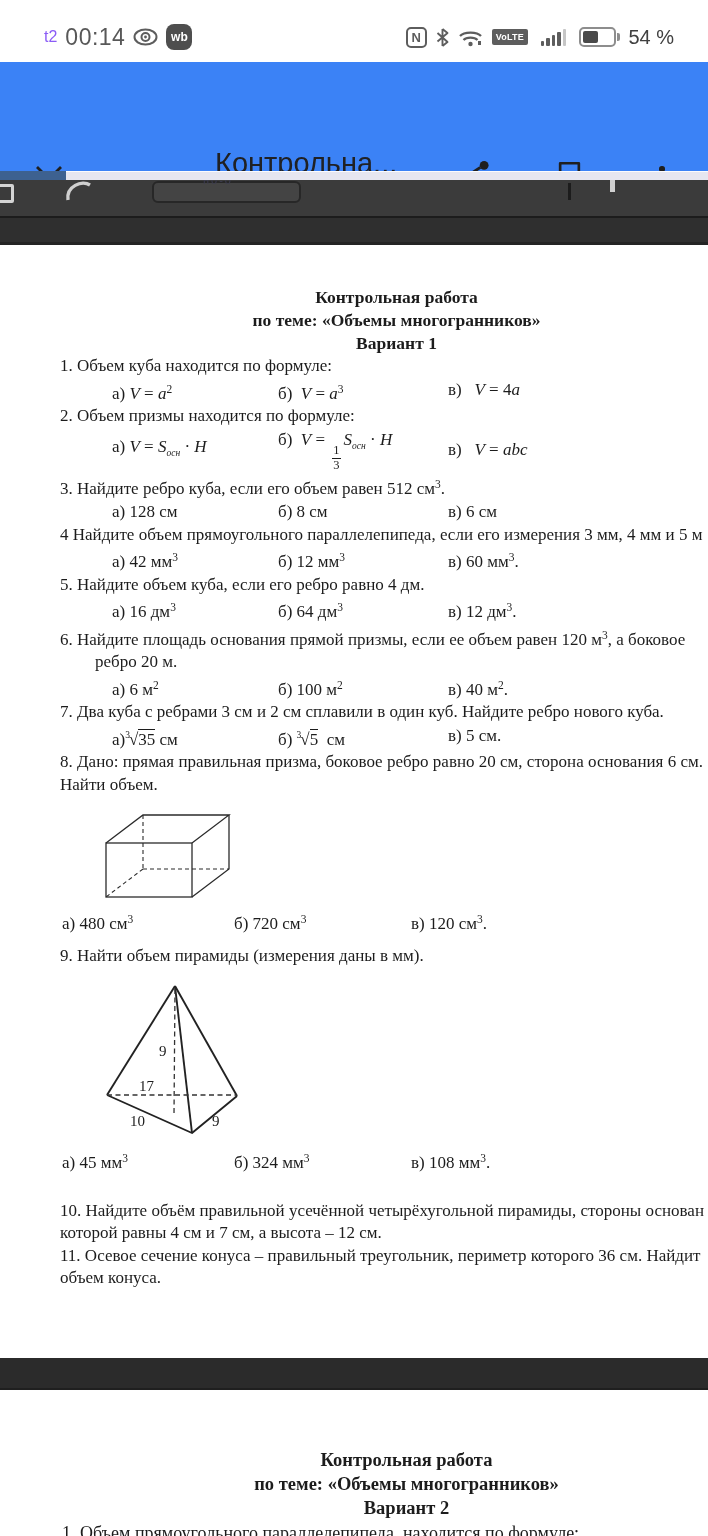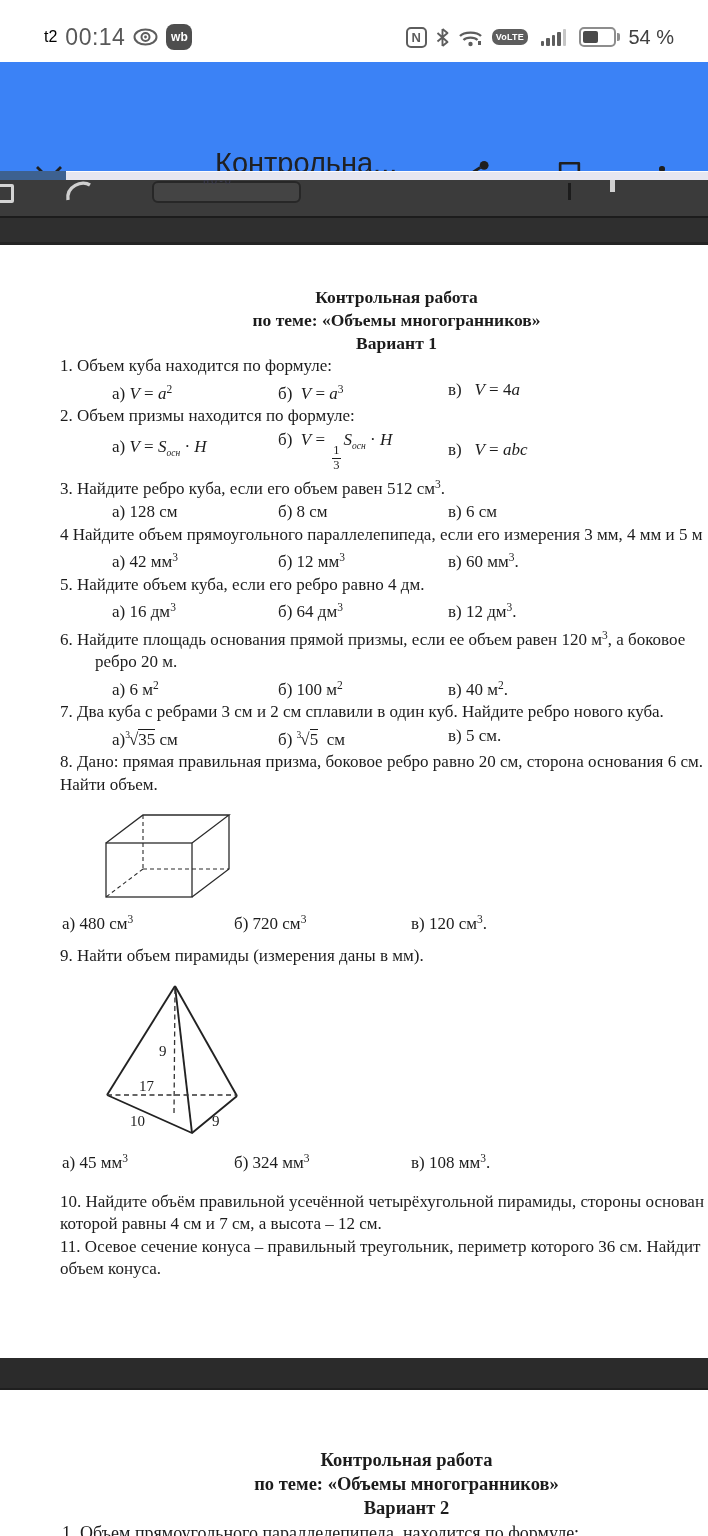--- a/index.html
+++ b/index.html
@@ -2,27 +2,27 @@
 <html><head>
 <meta charset="utf-8">
 <style>
   *{margin:0;padding:0;box-sizing:border-box}
   html,body{background:#ffffff}
   .screen{position:relative;width:708px;height:1536px;overflow:hidden;background:#fff;font-family:"Liberation Sans",sans-serif}
 
   
   .status-bar{position:absolute;top:0;left:0;right:0;height:62px;display:flex;align-items:center;justify-content:space-between;padding:12px 34px 0 44px;color:#5d5d5d}
   .sb-left{display:flex;align-items:center;gap:8px}
-  .sb-carrier{font-size:16px;color:#000000}
+  .sb-carrier{font-size:16px;color:#8b5cf6}
   .sb-time{font-size:23px;color:#585858;letter-spacing:.5px}
   .eye-ic{display:block}
   .wb-badge{width:26px;height:26px;border-radius:8px;background:#4e4e4e;color:#fff;font-size:12px;font-weight:bold;display:flex;align-items:center;justify-content:center}
   .sb-right{display:flex;align-items:center;gap:9px}
   .nfc{width:21px;height:21px;border:2.2px solid #5d5d5d;border-radius:5px;display:flex;align-items:center;justify-content:center;font-weight:bold;font-size:13px;color:#5d5d5d;line-height:1}
-  .volte-badge{background:#5d5d5d;color:#fff;font-size:9px;font-weight:bold;border-radius:7px;padding:3px 4px;letter-spacing:.2px}
+  .volte-badge{background:#5d5d5d;color:#fff;font-size:9px;font-weight:bold;border-radius:2px;padding:3px 4px;letter-spacing:.2px}
   .sigbars{display:flex;align-items:flex-end;gap:2px;height:17px;margin-left:4px}
   .sigbars i{display:block;width:3.5px;border-radius:1px;background:#5d5d5d}
   .sigbars i.b1{height:5px}.sigbars i.b2{height:8px}.sigbars i.b3{height:11px}.sigbars i.b4{height:14px}
   .sigbars i.b5{height:17px;background:#c6c6c6}
   .battery{position:relative;width:37px;height:20px;border:2.2px solid #8d8d8d;border-radius:5px;margin-left:4px;margin-right:3px}
   .battery:after{content:"";position:absolute;right:-6px;top:4px;width:3.5px;height:8px;background:#8d8d8d;border-radius:0 2px 2px 0}
   .battery i{position:absolute;left:2px;top:2px;bottom:2px;width:15px;background:#4a4a4a;border-radius:2px}
   .sb-pct{font-size:20px;color:#404040}
 
   
@@ -66,21 +66,21 @@
   span.i{font-style:italic}
   .frac{display:inline-flex;flex-direction:column;align-items:center;font-size:12.5px;line-height:1.1;vertical-align:-9px;margin:0 3px}
   .frac .den{border-top:1px solid #1c1c1c;padding:0 1px}
   .ridx{font-size:9.5px;vertical-align:7px;margin-right:-1px}
   .vinc{border-top:1.3px solid #1c1c1c}
   .fig{display:none}
   .fig.show{display:block}
   .fig-box.show{margin:11px 0 9px 88px}
   .fig-pyr.show{margin:6px 0 8px 100px}
   .q8{margin-top:9px}
-  .q9{margin-top:16px}
+  .q9{margin-top:25px}
 
   .separator{position:absolute;top:1358px;left:0;right:0;height:32px;background:#2b2b2b;border-bottom:2px solid #1f1f1f}
 
   .page2{top:1390px;height:146px}
   .page2 .heading{padding:58px 0 0 105px;text-align:center;font-size:18.5px;line-height:24px}
   .page2 .qline{font-size:18px;padding-left:62px;margin-top:1px;line-height:24px}
 </style>
 </head>
 <body>
 

